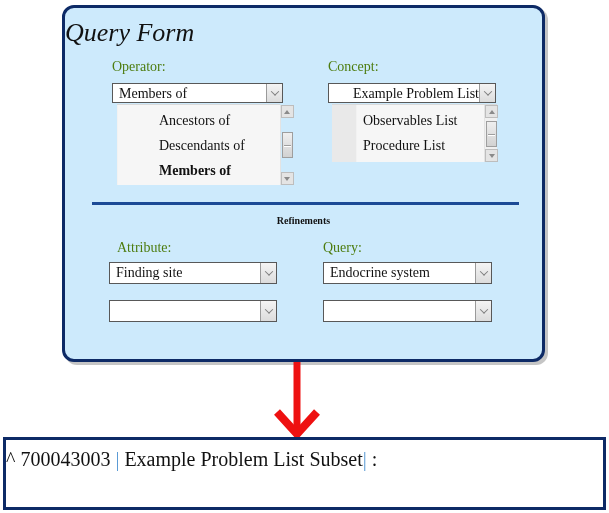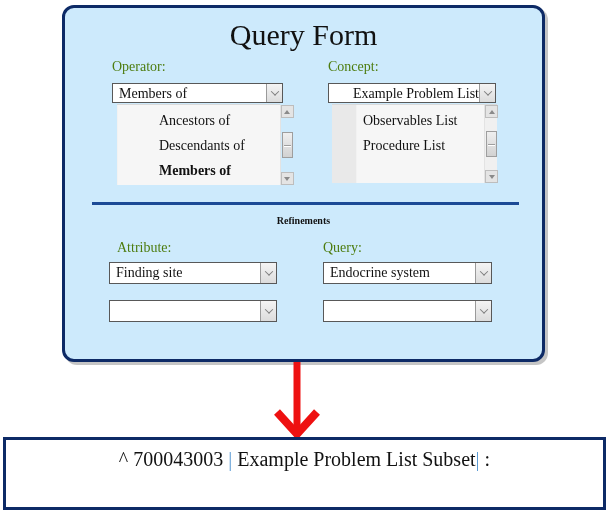--- a/index.html
+++ b/index.html
@@ -20,21 +20,21 @@
   
   .panel{
     position:absolute;left:62px;top:5px;width:483px;height:357px;
     background:var(--panel-fill);
     border:3px solid var(--navy);
     border-radius:12px;
     box-shadow:3px 3px 0 rgba(150,150,150,.55);
   }
   .panel-title{
     position:absolute;left:0;right:0;top:10px;
-    text-align:center;font-size:30px;color:#111;
+    text-align:left;font-size:26px;color:#111;font-style:italic;
   }
   .field-label{
     position:absolute;font-size:14px;color:#4d7c0f;
   }
   .lbl-operator{left:47px;top:51px;}
   .lbl-concept{left:263px;top:51px;}
   .lbl-attribute{left:44px;top:232px;margin-left:8px;}
   .lbl-value{left:258px;top:232px;}
 
   
@@ -61,21 +61,21 @@
   .combo-value{left:258px;top:254px;width:169px;height:22px;}
   .combo-attribute2{left:44px;top:292px;width:168px;height:22px;}
   .combo-value2{left:258px;top:292px;width:169px;height:22px;}
 
   
   .listbox{
     position:absolute;background:#f6f6f6;border-top:1px solid #dadada;
     display:flex;
   }
   .list-operator{left:52px;top:96px;width:163px;height:81px;gap:35px;}
-  .list-concept{left:267px;top:96px;width:165px;height:79px;}
+  .list-concept{left:267px;top:96px;width:165px;height:58px;}
   .list-gutter{width:25px;background:#e9e9e9;border-right:1px solid #f2f2f2;}
   .list-items{flex:1;padding-top:3px;}
   .list-item{
     font-size:14px;color:#111;height:25px;line-height:25px;padding-left:6px;
     white-space:nowrap;cursor:default;
   }
   .list-item.bold{font-weight:bold;}
 
   
   .vscroll{width:13px;background:#f0f0f0;position:relative;border-left:1px solid #e3e3e3;}
@@ -105,21 +105,21 @@
 
   
   .arrow-svg{position:absolute;left:269px;top:360px;}
 
   
   .result-box{
     position:absolute;left:3px;top:437px;width:603px;height:73px;
     background:#ffffff;border:3px solid var(--navy);
   }
   .expr-line{
-    text-align:center;font-size:20px;color:#111;line-height:27px;white-space:nowrap;
+    text-align:left;font-size:20px;color:#111;line-height:27px;white-space:nowrap;
   }
   .expr-line-1{margin-top:6px;}
   .pipe{color:var(--pipe);}
 </style>
 </head>
 <body>
 
 <div class="canvas">
 
   <div class="panel">

